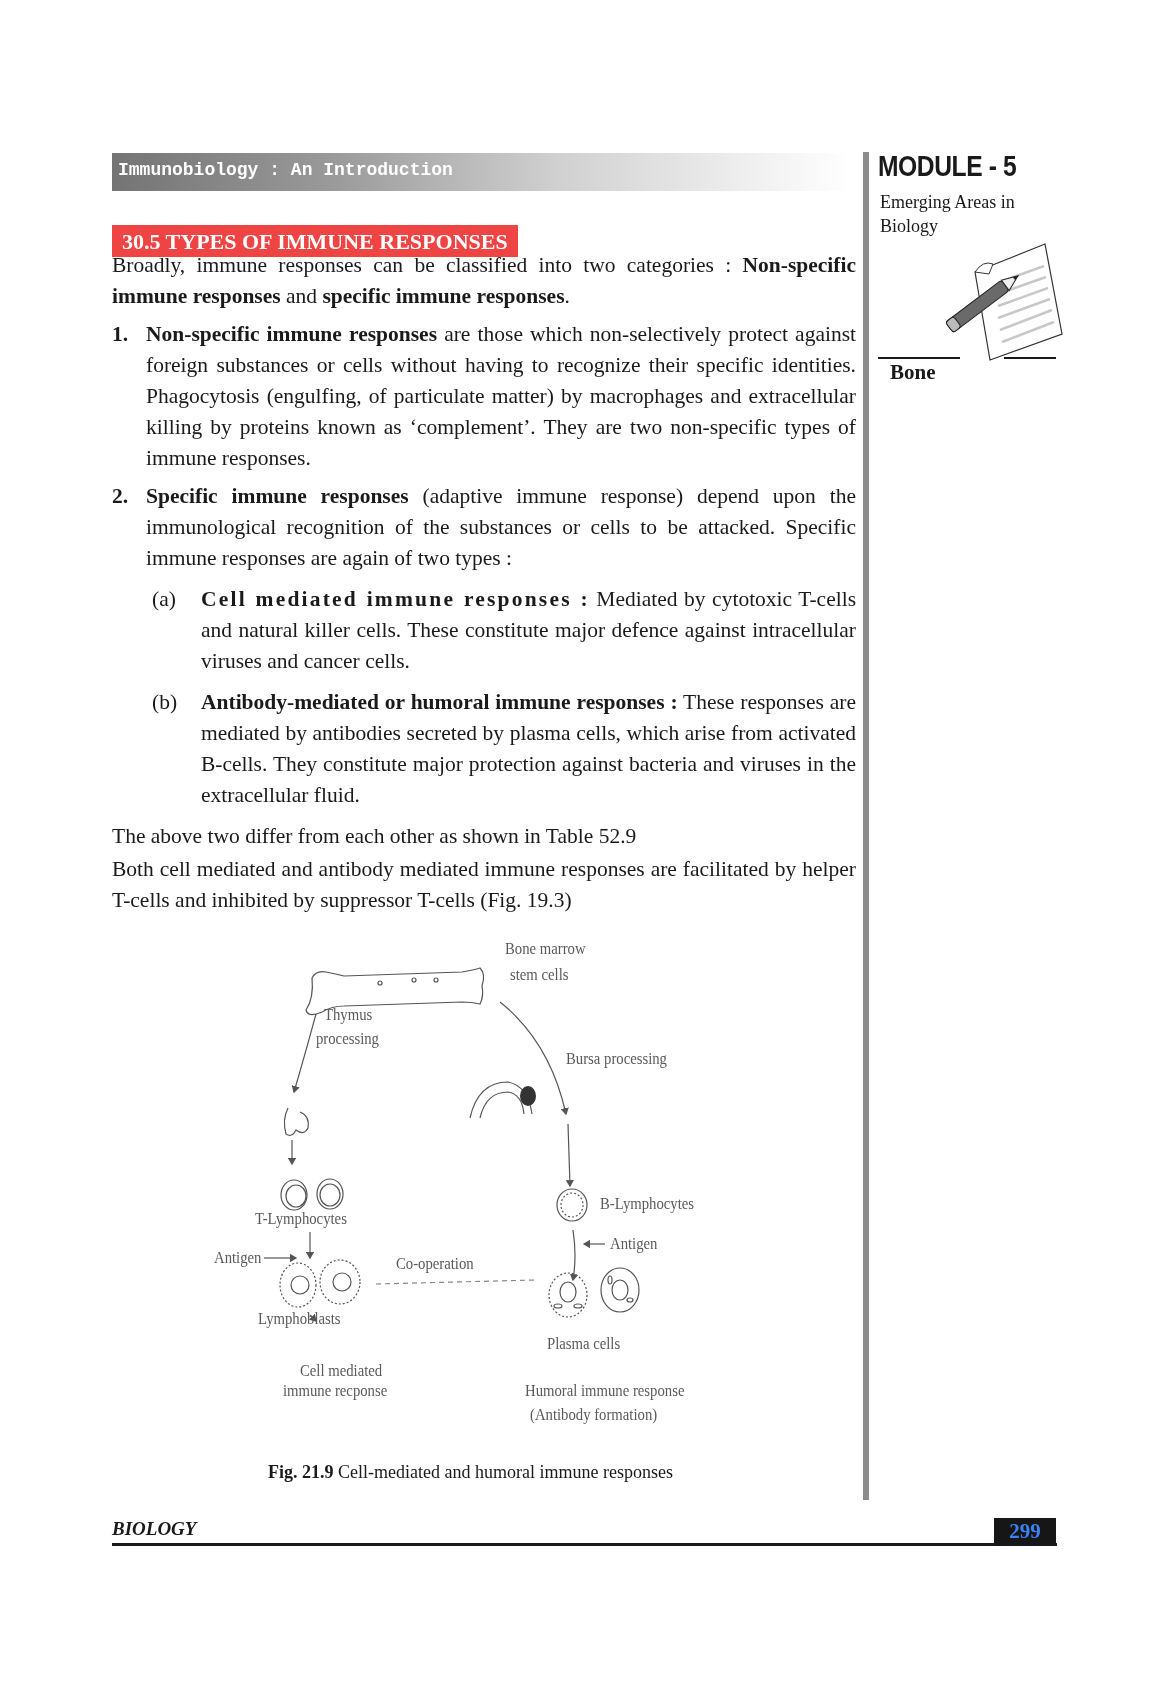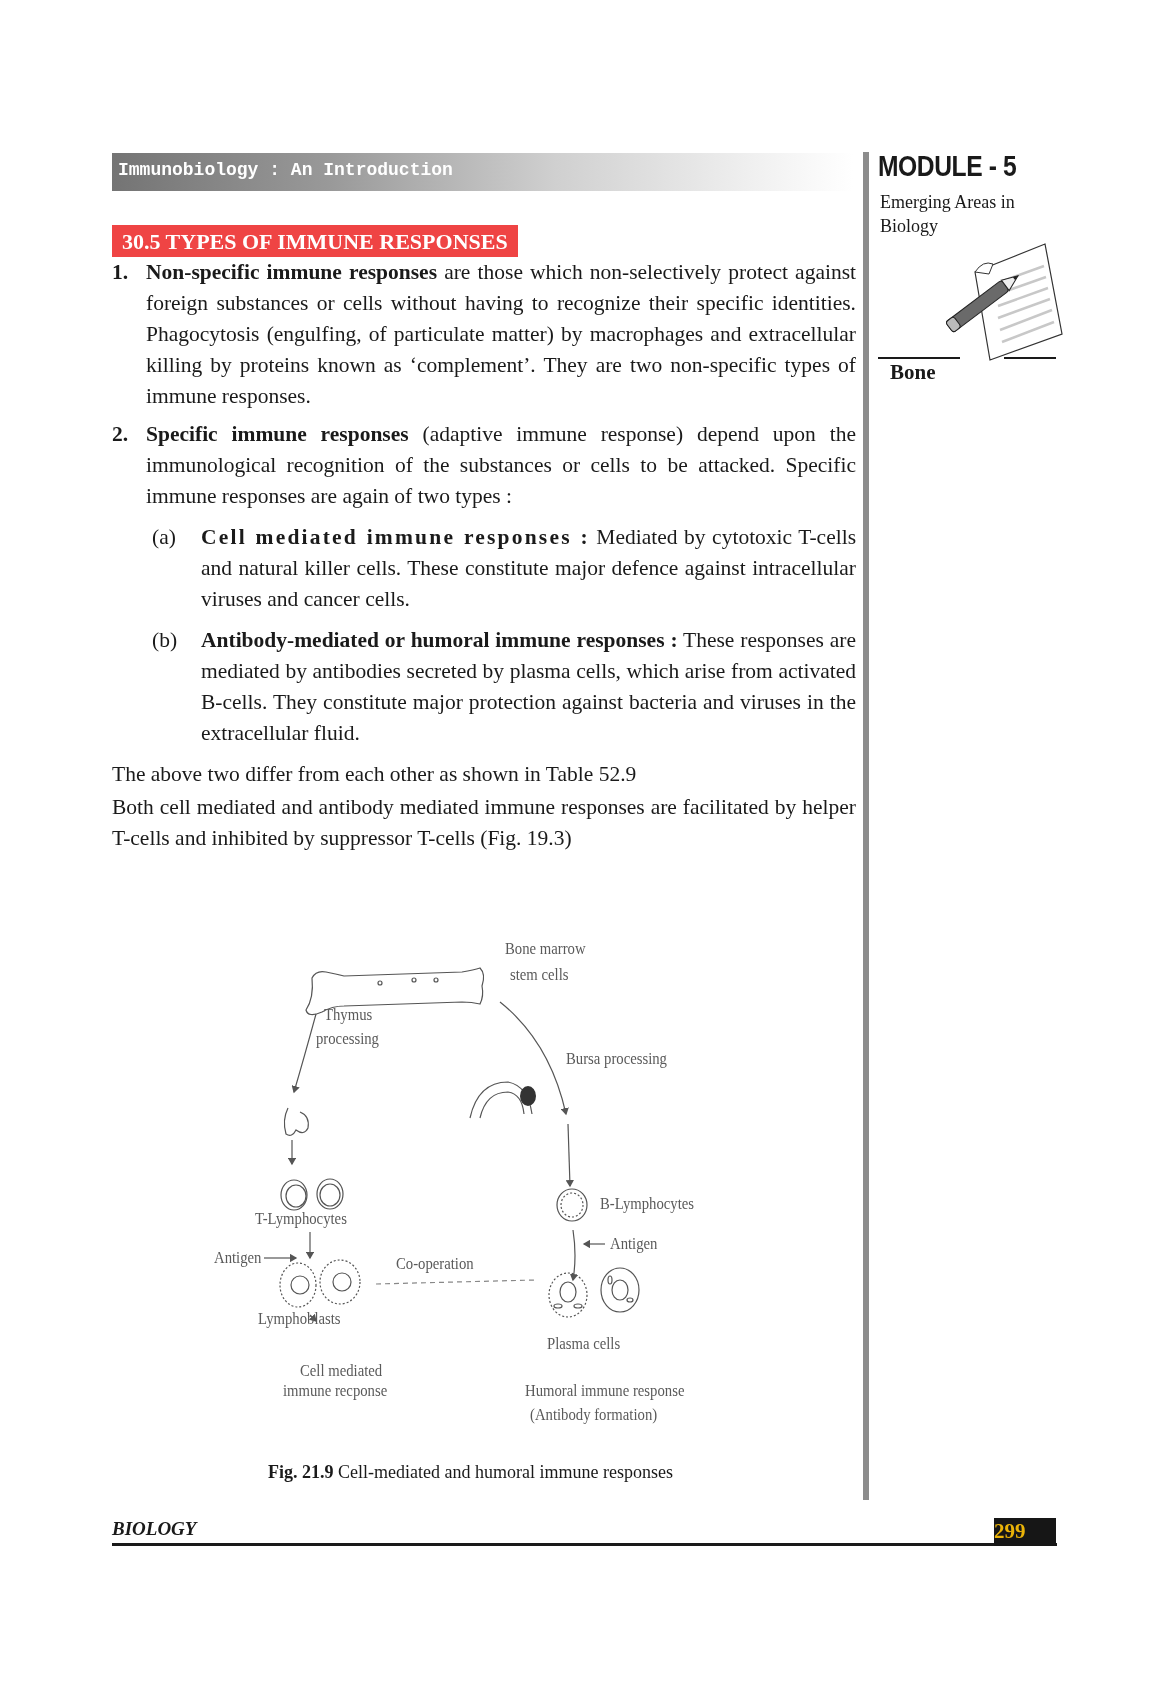--- a/index.html
+++ b/index.html
@@ -34,22 +34,22 @@
 
   
   #figure { left: 200px; top: 940px; width: 560px; height: 500px; }
   #figure svg { position: absolute; left: 0; top: 0; }
   .fig-label { position: absolute; font-size: 16px; color: #5a5a5a; white-space: nowrap; transform: scaleX(0.92); transform-origin: left top; }
   #fig-caption { left: 268px; top: 1462px; font-size: 18px; white-space: nowrap; }
 
   
   #footer-label { left: 112px; top: 1518px; font-size: 19px; font-style: italic; font-weight: bold; }
   #footer-line { left: 112px; top: 1543px; width: 945px; height: 3px; background: #1a1a1a; }
-  #page-num { left: 994px; top: 1518px; width: 62px; height: 28px; background: #161616; color: #eab308;
-    font-weight: bold; font-size: 21px; text-align: left; line-height: 26px; }
+  #page-num { left: 994px; top: 1518px; width: 62px; height: 28px; background: #161616; color: #3b82f6;
+    font-weight: bold; font-size: 21px; text-align: center; line-height: 26px; }
 
   
   #module-title { left: 878px; top: 150px; font-family: "Liberation Sans", "DejaVu Sans", sans-serif;
     font-weight: bold; font-size: 29px; letter-spacing: -0.5px; transform: scaleX(0.85); transform-origin: left top; white-space: nowrap; color:#1a1a1a; }
   #module-sub { left: 880px; top: 190px; width: 155px; text-align: left; font-size: 18px; line-height: 24px; }
   #notes-icon { left: 940px; top: 242px; }
   #notes-line-left { left: 878px; top: 357px; width: 82px; height: 2px; background: #1a1a1a; }
   #notes-line-right { left: 1004px; top: 357px; width: 52px; height: 2px; background: #1a1a1a; }
   #notes-label { left: 890px; top: 360px; font-weight: bold; font-size: 21px; }
 </style>
@@ -87,20 +87,23 @@
     </g>
   </svg>
 </div>
 <div id="notes-line-left" class="abs"></div>
 <div id="notes-line-right" class="abs"></div>
 <div id="notes-label" class="abs">Bone</div>
 
 <div id="section-title" class="abs">30.5 TYPES OF IMMUNE RESPONSES</div>
 
 <div id="body-text" class="abs">
+  <p>
+    <span>Broadly, immune responses can be classified into two categories : </span><b>Non-specific immune responses</b><span> and </span><b>specific immune responses</b><span>.</span>
+  </p>
 
   <div class="num-item" style="margin-top:7px;">
     <span class="num">1.</span>
     <b>Non-specific immune responses</b><span> are those which non-selectively protect against foreign substances or cells without having to recognize their specific identities. Phagocytosis (engulfing, of particulate matter) by macrophages and extracellular killing by proteins known as ‘complement’. They are two non-specific types of immune responses.</span>
   </div>
 
   <div class="num-item" style="margin-top:7px;">
     <span class="num">2.</span>
     <b>Specific immune responses</b><span> (adaptive immune response) depend upon the immunological recognition of the substances or cells to be attacked. Specific immune responses are again of two types :</span>
   </div>

